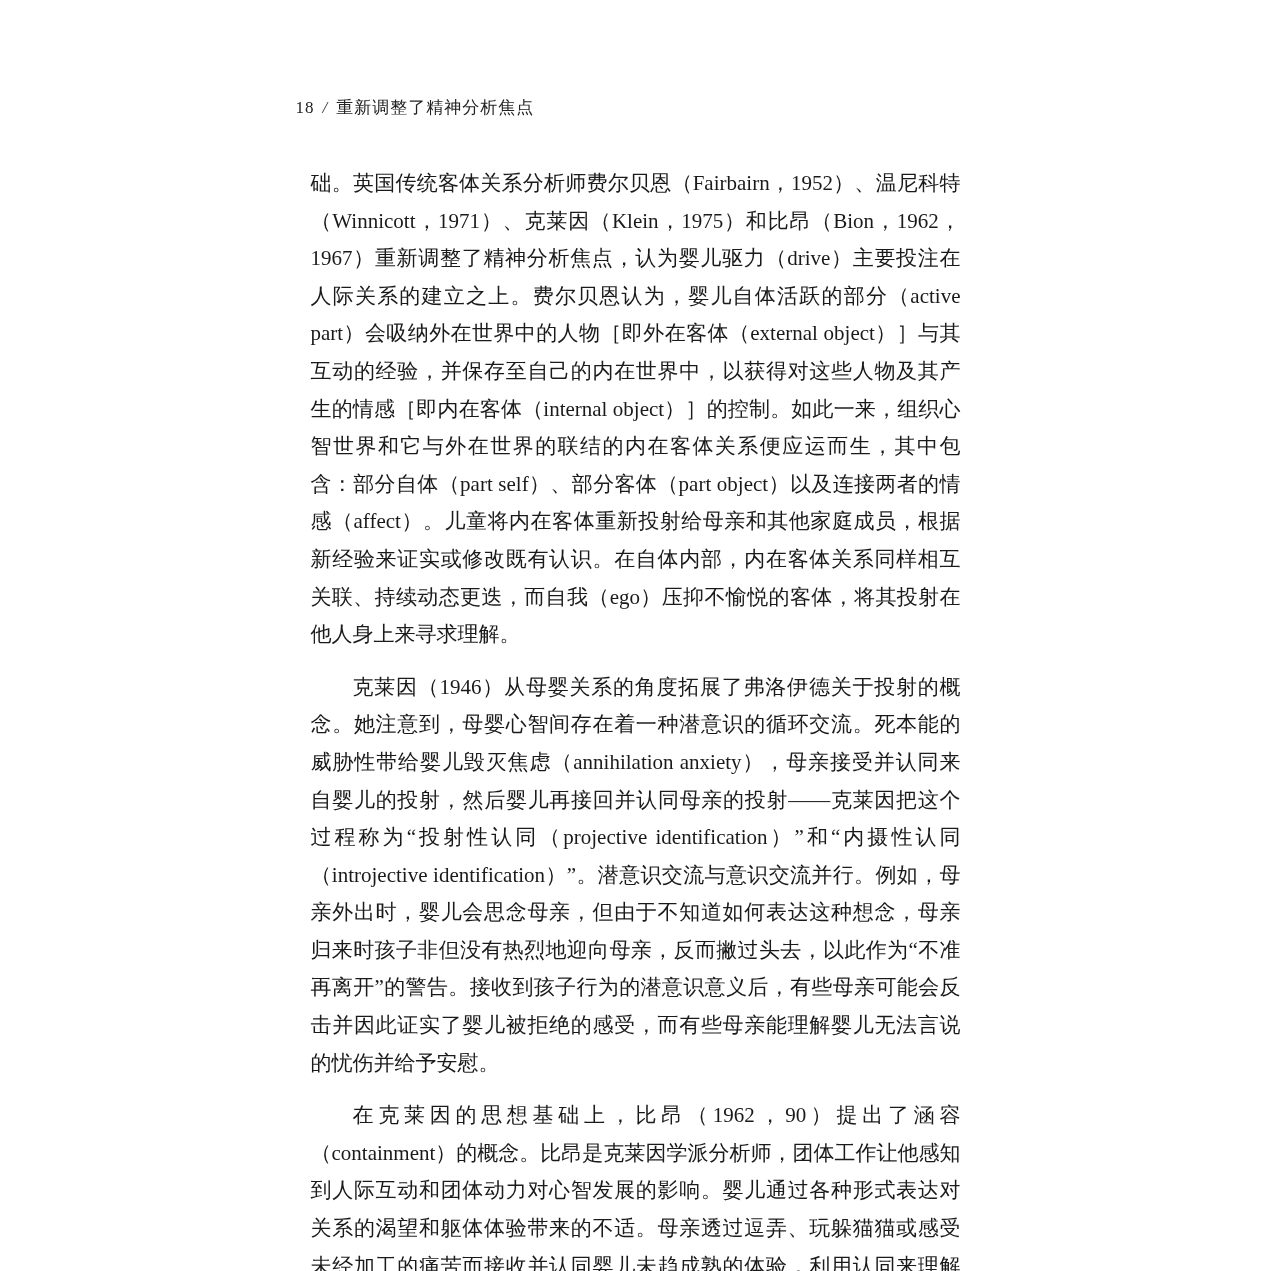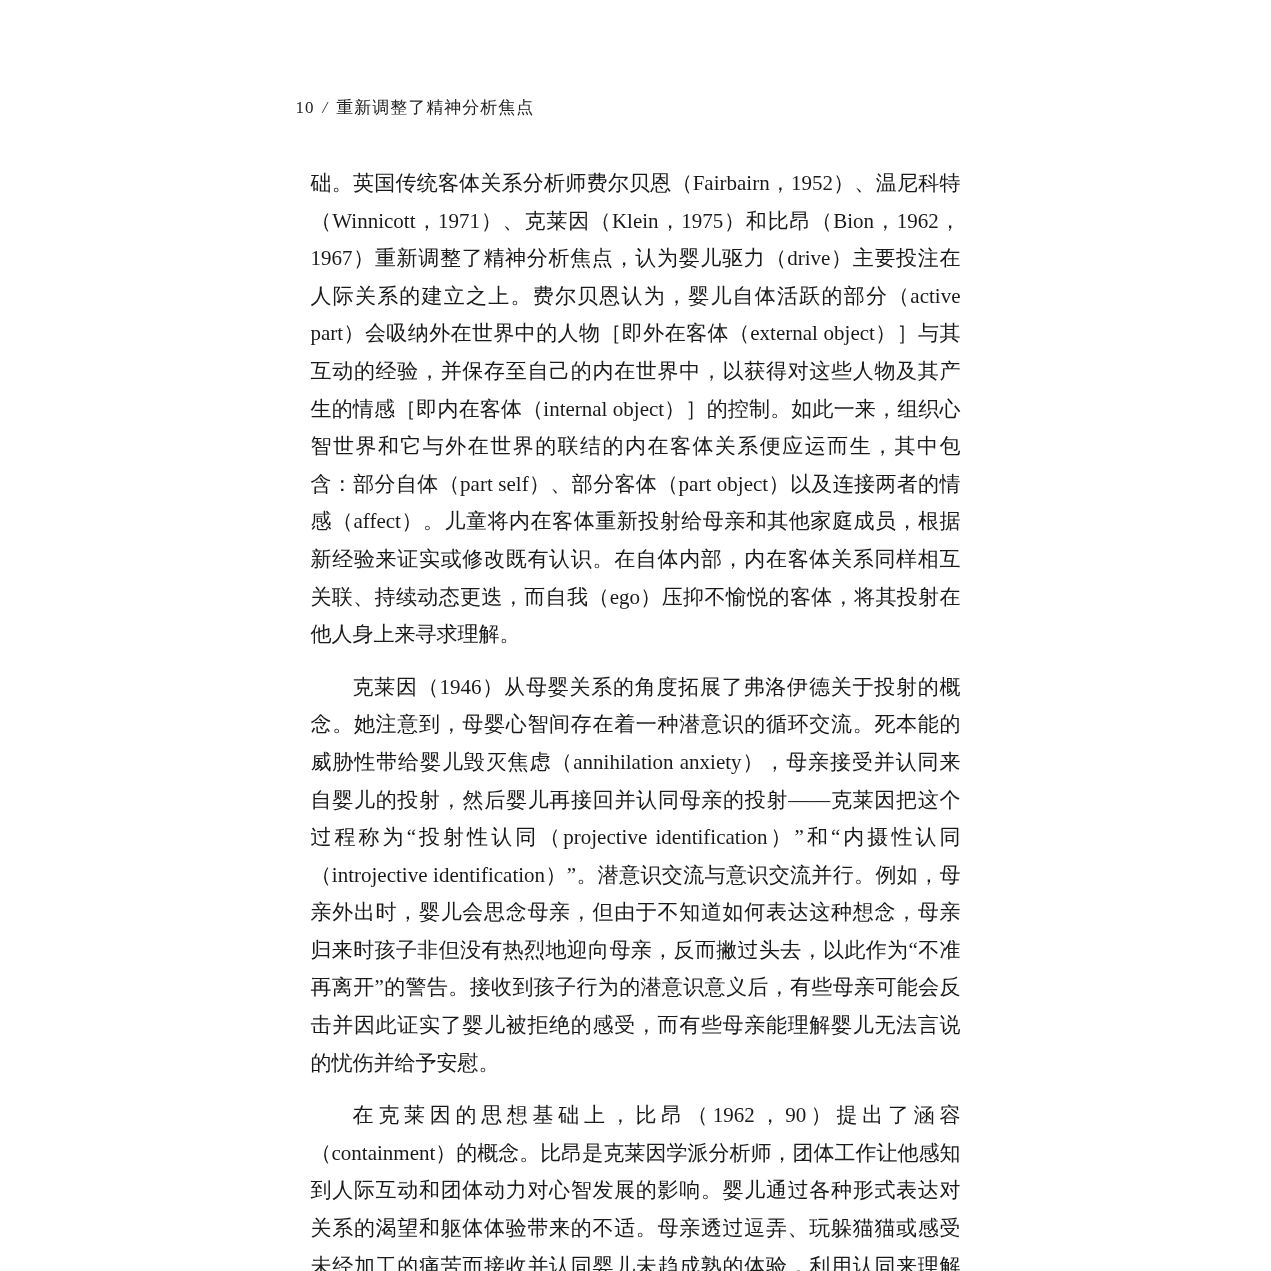--- a/index.html
+++ b/index.html
@@ -44,21 +44,21 @@
     text-indent: 0;
   }
 </style>
 </head>
 <body>
 
 <div class="page">
   <div class="content">
 
     <div class="running-header">
-      <span>10</span><span class="sep">/</span><span>重新调整了精神分析焦点</span>
+      <span>18</span><span class="sep">/</span><span>重新调整了精神分析焦点</span>
     </div>
 
     <div class="body-text">
       <p class="no-indent">础。英国传统客体关系分析师费尔贝恩（Fairbairn，1952）、温尼科特（Winnicott，1971）、克莱因（Klein，1975）和比昂（Bion，1962，1967）重新调整了精神分析焦点，认为婴儿驱力（drive）主要投注在人际关系的建立之上。费尔贝恩认为，婴儿自体活跃的部分（active part）会吸纳外在世界中的人物［即外在客体（external object）］与其互动的经验，并保存至自己的内在世界中，以获得对这些人物及其产生的情感［即内在客体（internal object）］的控制。如此一来，组织心智世界和它与外在世界的联结的内在客体关系便应运而生，其中包含：部分自体（part self）、部分客体（part object）以及连接两者的情感（affect）。儿童将内在客体重新投射给母亲和其他家庭成员，根据新经验来证实或修改既有认识。在自体内部，内在客体关系同样相互关联、持续动态更迭，而自我（ego）压抑不愉悦的客体，将其投射在他人身上来寻求理解。</p>
       <p>克莱因（1946）从母婴关系的角度拓展了弗洛伊德关于投射的概念。她注意到，母婴心智间存在着一种潜意识的循环交流。死本能的威胁性带给婴儿毁灭焦虑（annihilation anxiety），母亲接受并认同来自婴儿的投射，然后婴儿再接回并认同母亲的投射——克莱因把这个过程称为“投射性认同（projective identification）”和“内摄性认同（introjective identification）”。潜意识交流与意识交流并行。例如，母亲外出时，婴儿会思念母亲，但由于不知道如何表达这种想念，母亲归来时孩子非但没有热烈地迎向母亲，反而撇过头去，以此作为“不准再离开”的警告。接收到孩子行为的潜意识意义后，有些母亲可能会反击并因此证实了婴儿被拒绝的感受，而有些母亲能理解婴儿无法言说的忧伤并给予安慰。</p>
       <p>在克莱因的思想基础上，比昂（1962，90）提出了涵容（containment）的概念。比昂是克莱因学派分析师，团体工作让他感知到人际互动和团体动力对心智发展的影响。婴儿通过各种形式表达对关系的渴望和躯体体验带来的不适。母亲透过逗弄、玩躲猫猫或感受未经加工的痛苦而接收并认同婴儿未趋成熟的体验，利用认同来理解婴儿的心智状态和回应婴儿的需</p>
     </div>
 
   </div>
 </div>

